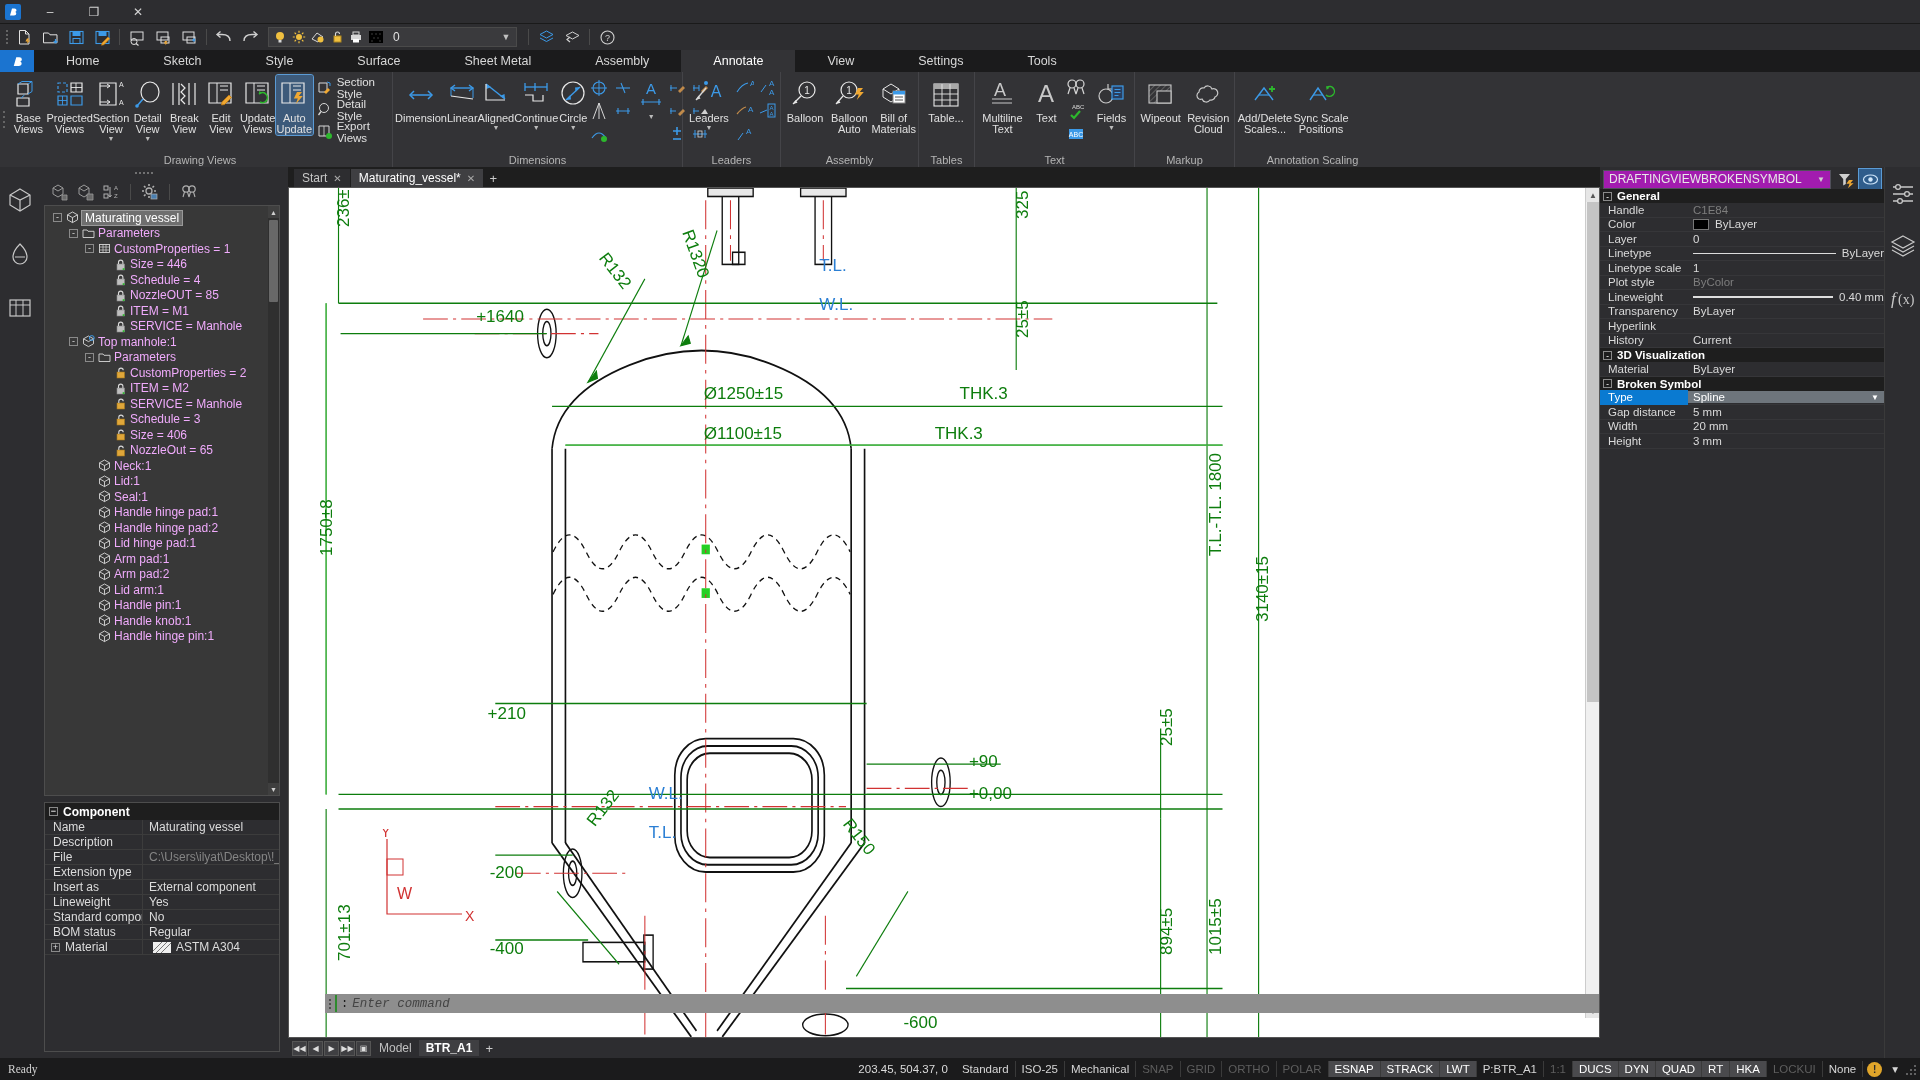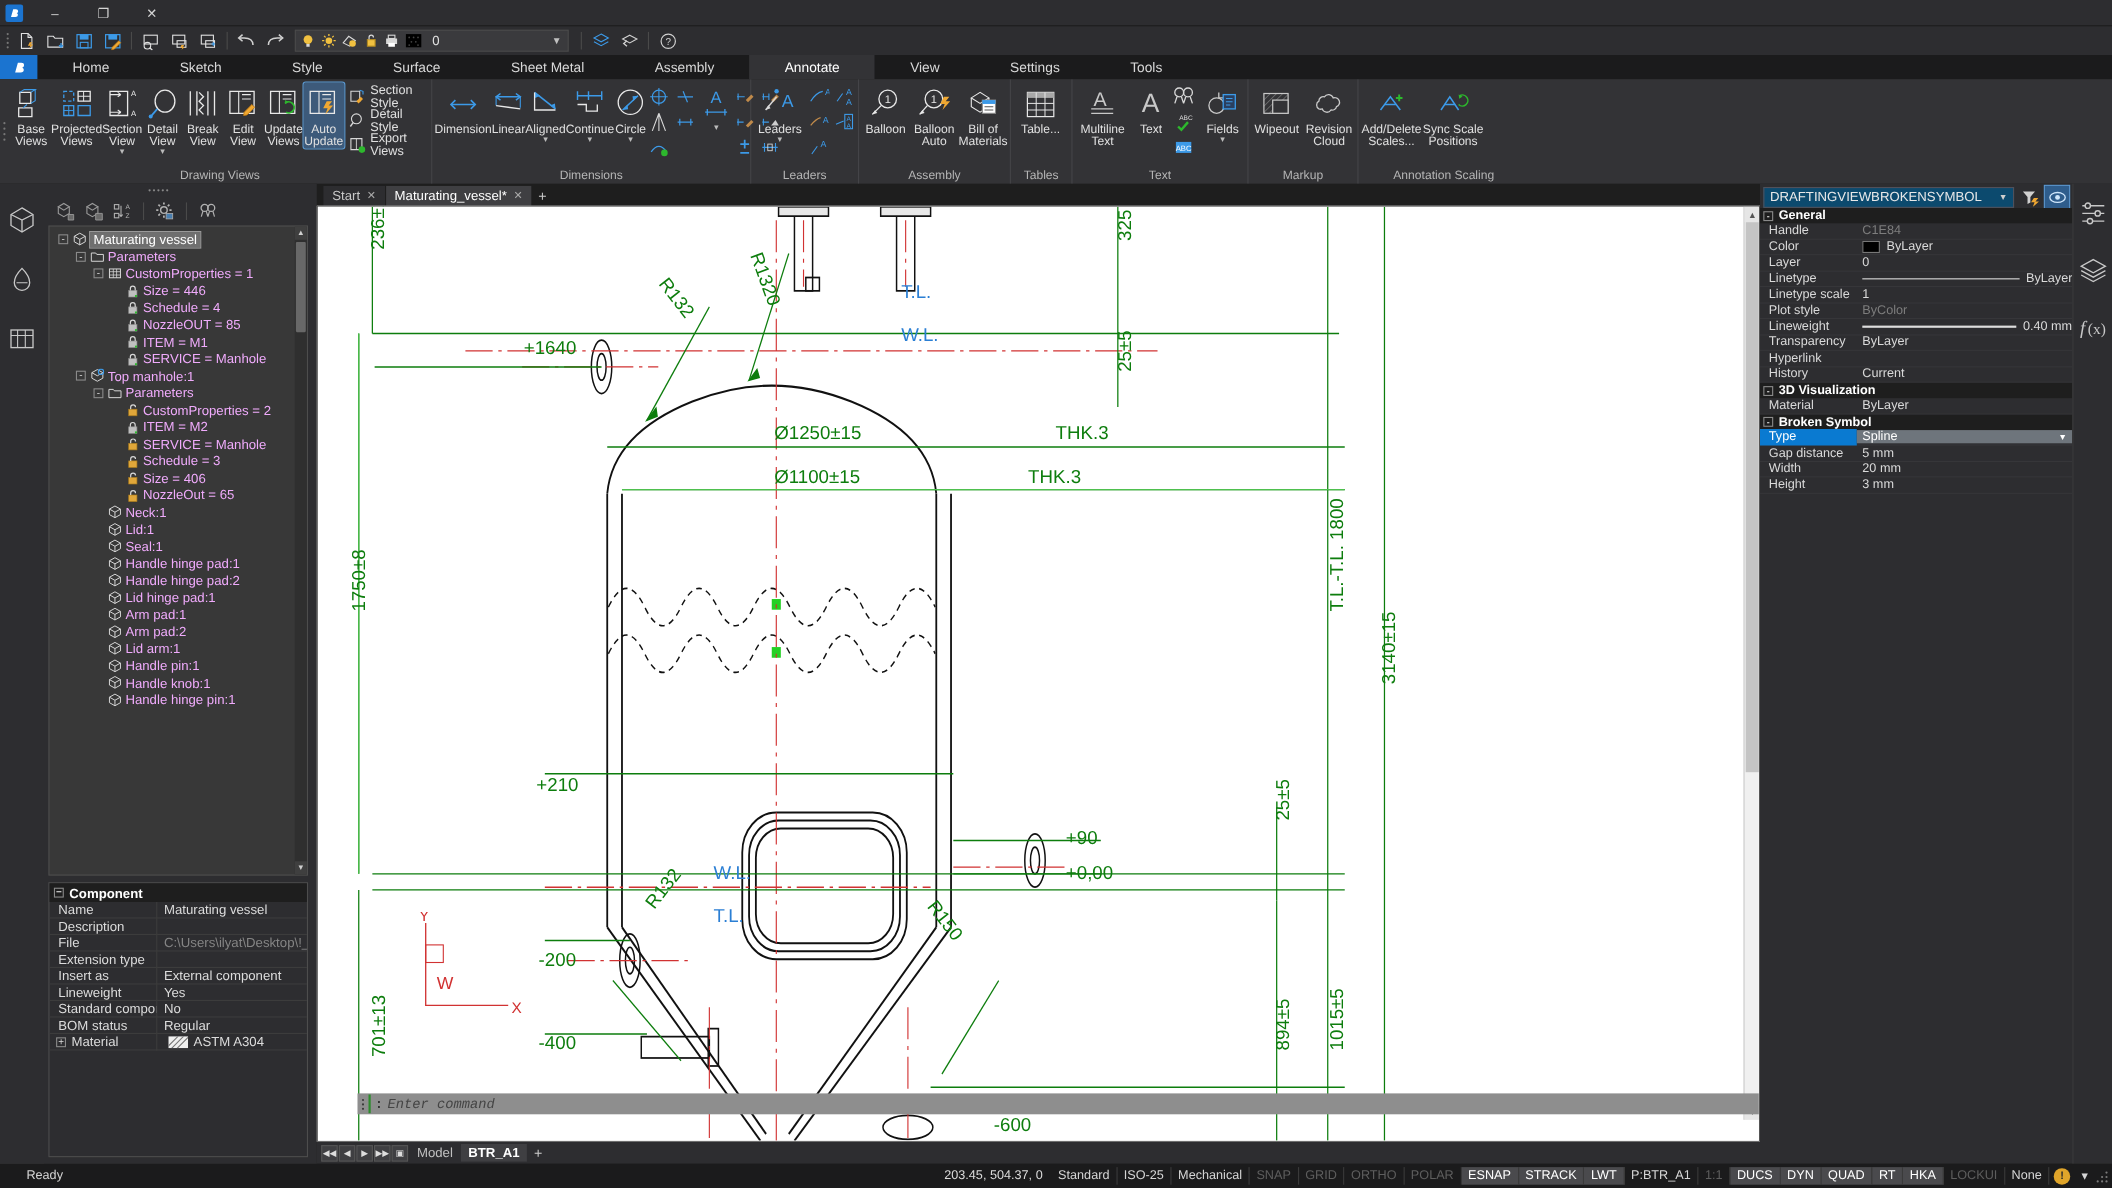--- a/index.html
+++ b/index.html
@@ -166,21 +166,21 @@
   .layouttabs { height: 20px; display:flex; align-items:center; background:#2d2d30; gap:1px; padding-left:4px; flex:0 0 20px;}
   .ltnav { width:15px;height:15px;background:#3f3f42; color:#ddd; display:flex;align-items:center;justify-content:center;font-size:8px;border:1px solid #555;}
   .lt { padding:0 7px; height:16px; display:flex;align-items:center; font-size:12px; color:#c0c0c0;}
   .lt.active { background:#3f3f42; color:#fff; font-weight:bold; }
   .lt-plus { color:#ccc; font-size:13px; padding:0 5px;}
 
   
   .rightpanel { width: 320px; flex:0 0 320px; display:flex; background:#2d2d30; }
   .rp-main { flex:1; display:flex; flex-direction:column; min-width:0; }
   .rp-top { height: 22px; display:flex; align-items:center; gap:3px; padding: 2px 3px 0 3px;}
-  .rp-combo { flex:1; height:19px; background:#0c4a6e; border:1px solid #50505a; display:flex; align-items:center;
+  .rp-combo { flex:1; height:19px; background:#a21caf; border:1px solid #50505a; display:flex; align-items:center;
               padding-left:5px; font-size:12px; color:#e8e8e8; }
   .rp-combo .ar { margin-left:auto; padding:0 5px; font-size:8px; color:#cfcfcf;}
   .rp-ico { width:22px;height:20px;display:flex;align-items:center;justify-content:center;}
   .rp-ico.on { background:#2f5d8c; outline:1px solid #5b9bd5;}
   .rp-rows { flex:1; overflow:hidden; }
   .grphdr { height:14px; background:#1e1e1e; display:flex; align-items:center; gap:5px; padding-left:3px;
             font-weight:bold; font-size:11.5px; color:#fff; }
   .grphdr .ex { width:9px;height:9px;border:1px solid #8a8a8a;font-size:8px;line-height:7px;text-align:center;color:#ddd;}
   .rrow { display:flex; height:14.5px; align-items:center; font-size:11.5px; border-bottom:1px solid #363639;}
   .rk { width:88px; padding-left:8px; color:#dadada; height:14.5px; line-height:14.5px; overflow:hidden; white-space:nowrap;}
@@ -197,21 +197,21 @@
              align-items:center; gap:22px; padding-top:12px; border-left:1px solid #3a3a3a;}
   .rp-side .ico { width:30px;height:30px;display:flex;align-items:center;justify-content:center;}
 
   
   .leftstrip { width: 40px; flex:0 0 40px; background:#2d2d30; display:flex; flex-direction:column;
                align-items:center; gap:24px; padding-top:18px; position:absolute; left:0; top:0; bottom:0;}
   .leftstrip .ico { width:30px;height:30px;display:flex;align-items:center;justify-content:center;}
 
   
   .statusbar { height:22px; background:#1b1b1c; display:flex; align-items:center; flex:0 0 22px; font-size:11.5px;}
-  .sb-left { padding-left:24px; color:#d4d4d4; }
+  .sb-left { padding-left:8px; color:#d4d4d4;font-family:Liberation Serif, serif; }
   .sb-right { margin-left:auto; display:flex; align-items:center; }
   .sbi { padding: 0 6px; height:16px; display:flex; align-items:center; color:#d6d6d6; border-right:1px solid #3a3a3a;}
   .sbi.off { color:#5e5e5e; }
   .sbi.on { background:#4a4a4d; color:#fff; }
   .sb-coords { padding:0 8px; color:#dcdcdc;}
   .sb-circle { width:15px;height:15px;border-radius:50%;background:#e0a52a;margin:0 4px;
                display:flex;align-items:center;justify-content:center;color:#2b2b2b;font-size:10px;font-weight:bold;}
   .sb-grip { width:12px;height:12px;margin-right:4px; position:relative;}
   .sb-grip i{position:absolute;width:2px;height:2px;background:#7a7a7a;border-radius:50%;}
 

